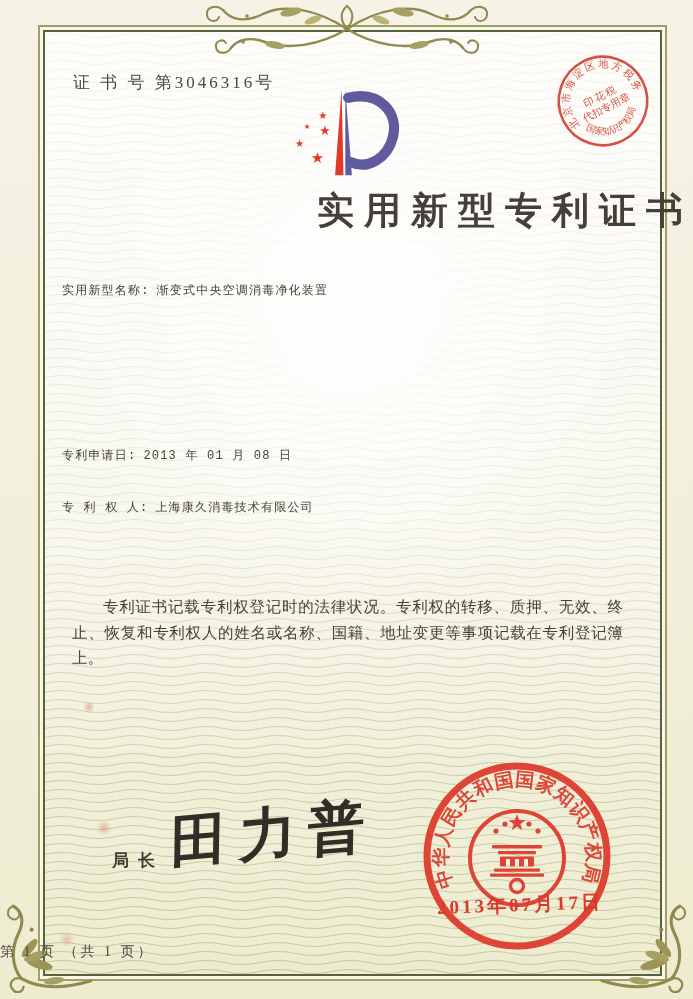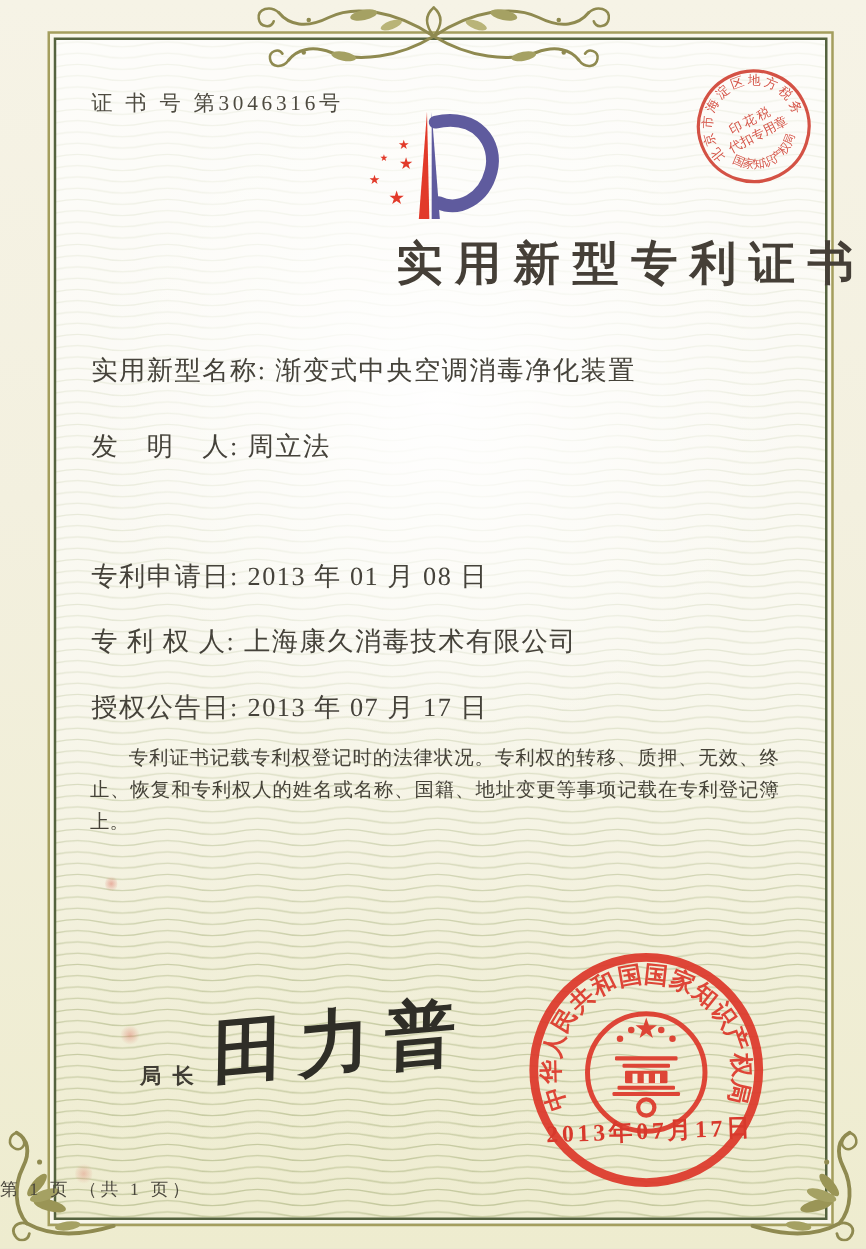--- a/index.html
+++ b/index.html
@@ -29,21 +29,21 @@
   .o-bl{left:1px;top:899px;width:94px;height:94px;}
   .o-br{right:1px;top:899px;width:94px;height:94px;}
 
   .content{position:absolute;inset:0;z-index:3;padding-left:10px;}
   .cert-no{position:absolute;left:73px;top:71px;font-size:17px;letter-spacing:3px;color:#4d4a40;}
   .logo{position:absolute;left:266px;top:84px;width:168px;height:104px;}
   .title{
     position:absolute;left:0;top:186px;width:100%;text-align:right;
     font-size:37px;font-weight:bold;letter-spacing:10px;text-indent:10px;color:#453f37;
   }
-  .field{position:absolute;left:73px;right:70px;font-size:21px;letter-spacing:1.2px;color:#45423a;white-space:nowrap;}
+  .field{position:absolute;left:62px;right:70px;font-size:12px;letter-spacing:1.2px;color:#45423a;white-space:nowrap;font-family:Liberation Mono, monospace;}
   .f0{top:282px}.f1{top:343px}.f2{top:394px}.f3{top:447px}.f4{top:499px}.f5{top:552px}
   .field .lab{margin-right:7px;}
   .paras{position:absolute;left:72px;right:70px;top:594px;font-size:15.5px;line-height:25.5px;color:#454238;text-align:justify;}
   .paras p{margin:0;text-indent:2em;}
   .signer-label{position:absolute;left:112px;top:849px;font-size:17px;letter-spacing:9px;color:#403d34;font-weight:bold;}
   .signature{
     position:absolute;left:170px;top:796px;font-size:57px;font-weight:bold;color:#2f2e27;
     letter-spacing:12px;transform:rotate(-5deg) skewX(-6deg);white-space:nowrap;
   }
   .grant-seal{position:absolute;left:405px;top:759px;width:224px;height:202px;opacity:.93;}
@@ -124,31 +124,25 @@
       <text x="63" y="54" font-size="14" fill="#e23a2a" text-anchor="middle">★</text>
       <text x="36" y="67" font-size="11" fill="#e23a2a" text-anchor="middle">★</text>
       <text x="55" y="84" font-size="16" fill="#e23a2a" text-anchor="middle">★</text>
     </svg>
 
     <div class="title">实用新型专利证书</div>
 
     <div class="field f0">
       <span class="lab">实用新型名称:</span><span class="val">渐变式中央空调消毒净化装置</span>
     </div>
-    <div class="field f1">
-      <span class="lab">发　明　人:</span><span class="val">周立法</span>
-    </div>
     <div class="field f3">
       <span class="lab">专利申请日:</span><span class="val">2013 年 01 月 08 日</span>
     </div>
     <div class="field f4">
       <span class="lab">专 利 权 人:</span><span class="val">上海康久消毒技术有限公司</span>
-    </div>
-    <div class="field f5">
-      <span class="lab">授权公告日:</span><span class="val">2013 年 07 月 17 日</span>
     </div>
 
     <div class="paras">
       <p>专利证书记载专利权登记时的法律状况。专利权的转移、质押、无效、终止、恢复和专利权人的姓名或名称、国籍、地址变更等事项记载在专利登记簿上。</p>
     </div>
 
     <div class="signer-label">局长</div>
     <div class="signature">田力普</div>
 
     <svg class="grant-seal" viewBox="0 0 224 202" aria-hidden="true">

